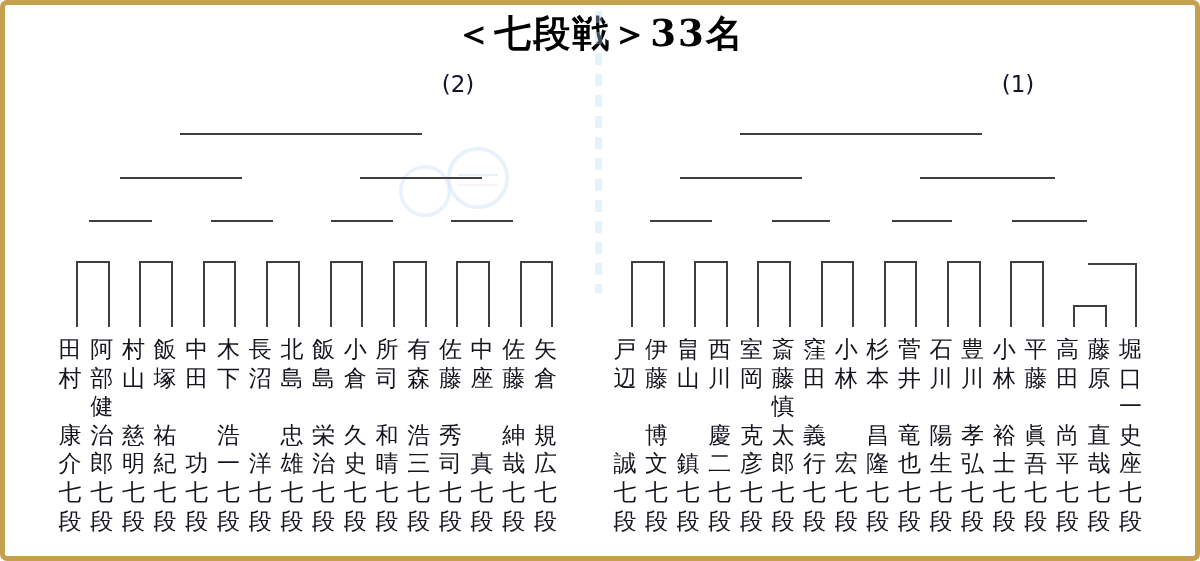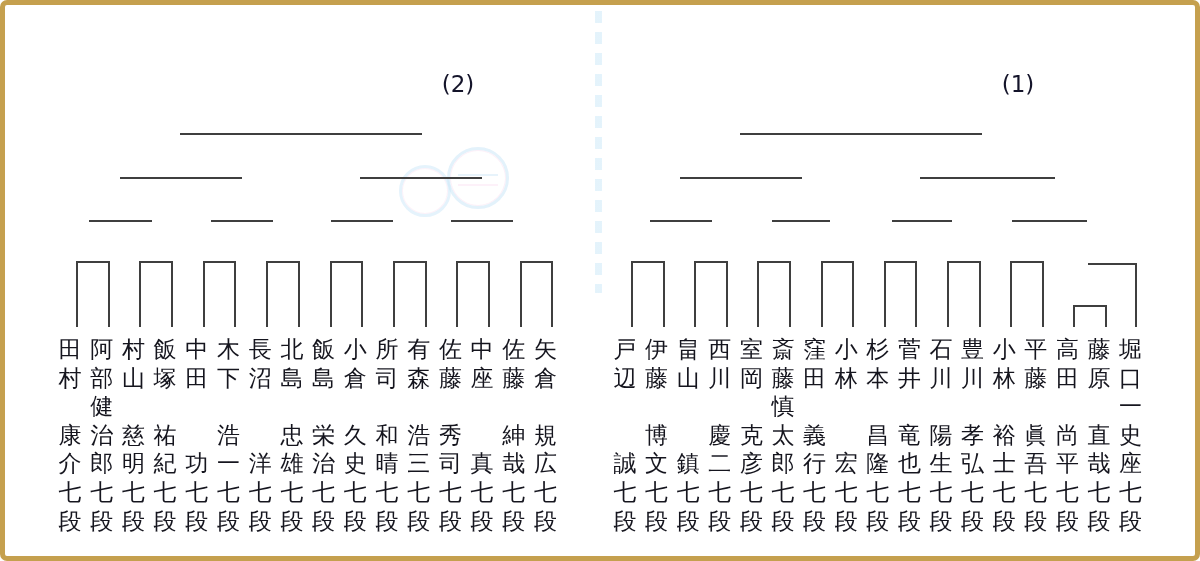--- a/index.html
+++ b/index.html
@@ -64,20 +64,21 @@
     line-height:28.6px;
     text-align:center;
     font-size:23px;
     color:var(--text);
   }
 </style>
 </head>
 <body>
 
 <div class="sheet">
+  <div class="title">＜七段戦＞33名</div>
   <div class="fold-line"></div>
   <div class="watermark">
     <i class="wm-c1"></i>
     <i class="wm-c2"></i>
   </div>
   <div class="group-label label-left">(2)</div>
   <div class="group-label label-right">(1)</div>
   <div id="bracket-layer">
       <div class="line" style="left: 175px; top: 128px; width: 242px;"></div>
       <div class="line" style="left: 115px; top: 172px; width: 122px;"></div>

